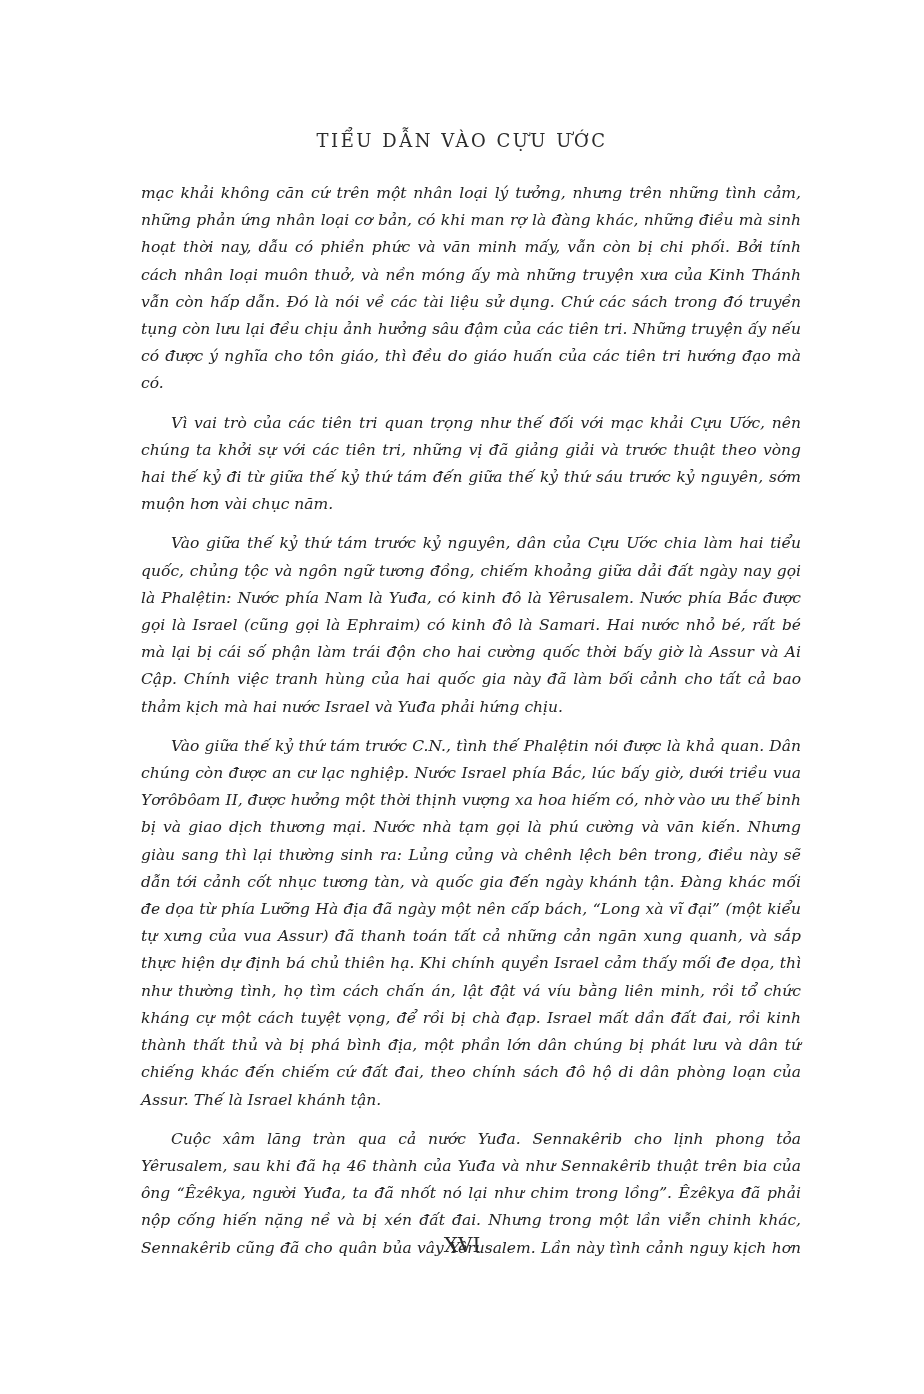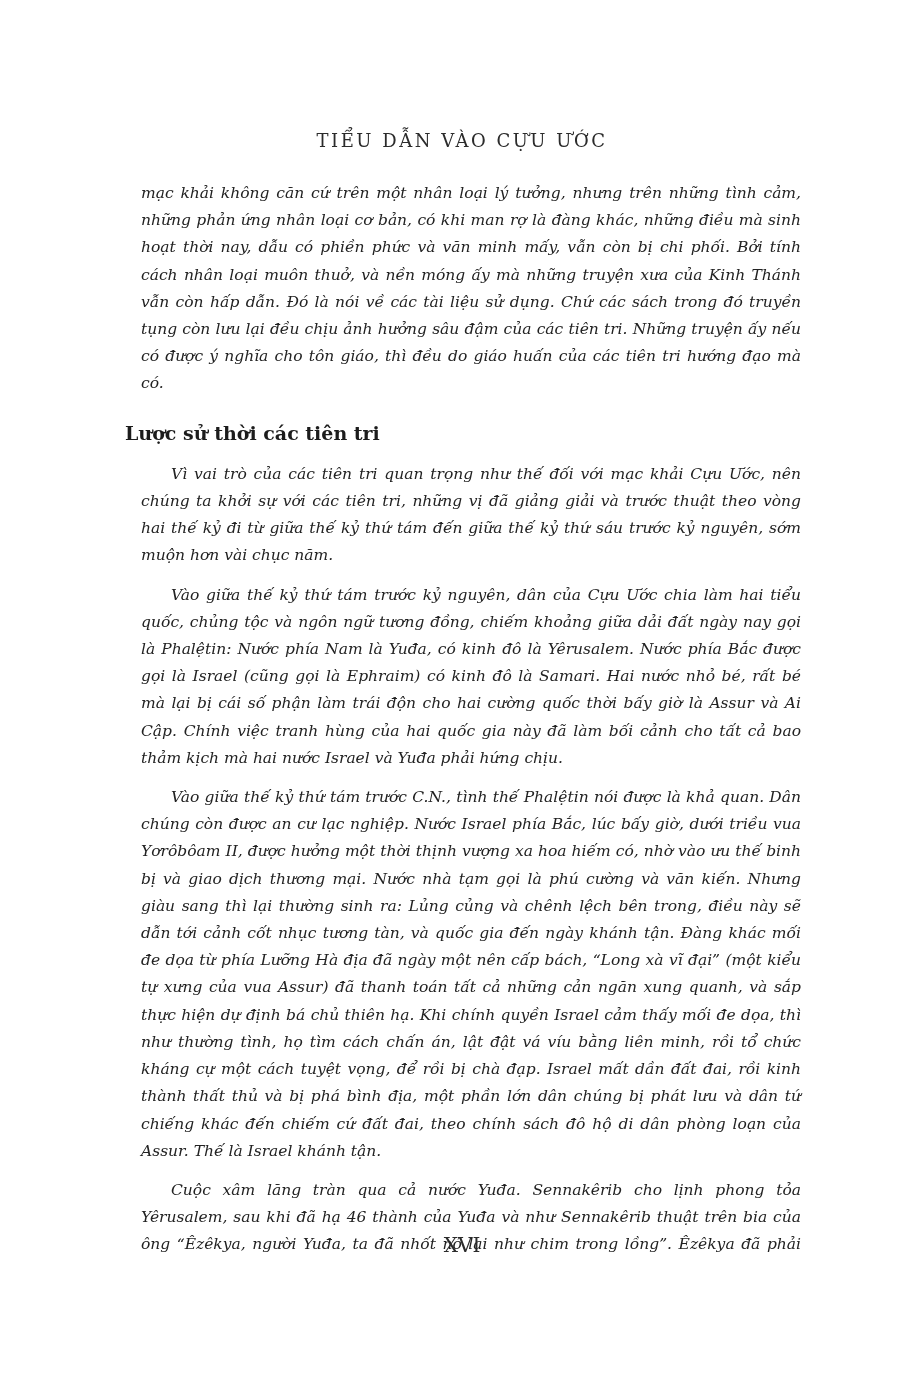--- a/index.html
+++ b/index.html
@@ -68,21 +68,20 @@
 <body>
 
 <div class="page">
 
   <div class="running-header">TIỂU DẪN VÀO CỰU ƯỚC</div>
 
   <div class="text-block">
 
     <p class="para no-indent">mạc khải không căn cứ trên một nhân loại lý tưởng, nhưng trên những tình cảm, những phản ứng nhân loại cơ bản, có khi man rợ là đàng khác, những điều mà sinh hoạt thời nay, dẫu có phiền phức và văn minh mấy, vẫn còn bị chi phối. Bởi tính cách nhân loại muôn thuở, và nền móng ấy mà những truyện xưa của Kinh Thánh vẫn còn hấp dẫn. Đó là nói về các tài liệu sử dụng. Chứ các sách trong đó truyền tụng còn lưu lại đều chịu ảnh hưởng sâu đậm của các tiên tri. Những truyện ấy nếu có được ý nghĩa cho tôn giáo, thì đều do giáo huấn của các tiên tri hướng đạo mà có.</p>
 
-    <h2 class="section-heading">Lược sử thời các tiên tri</h2>
 
     <p class="para">Vì vai trò của các tiên tri quan trọng như thế đối với mạc khải Cựu Ước, nên chúng ta khởi sự với các tiên tri, những vị đã giảng giải và trước thuật theo vòng hai thế kỷ đi từ giữa thế kỷ thứ tám đến giữa thế kỷ thứ sáu trước kỷ nguyên, sớm muộn hơn vài chục năm.</p>
 
     <p class="para">Vào giữa thế kỷ thứ tám trước kỷ nguyên, dân của Cựu Ước chia làm hai tiểu quốc, chủng tộc và ngôn ngữ tương đồng, chiếm khoảng giữa dải đất ngày nay gọi là Phalệtin: Nước phía Nam là Yuđa, có kinh đô là Yêrusalem. Nước phía Bắc được gọi là Israel (cũng gọi là Ephraim) có kinh đô là Samari. Hai nước nhỏ bé, rất bé mà lại bị cái số phận làm trái độn cho hai cường quốc thời bấy giờ là Assur và Ai Cập. Chính việc tranh hùng của hai quốc gia này đã làm bối cảnh cho tất cả bao thảm kịch mà hai nước Israel và Yuđa phải hứng chịu.</p>
 
     <p class="para">Vào giữa thế kỷ thứ tám trước C.N., tình thế Phalệtin nói được là khả quan. Dân chúng còn được an cư lạc nghiệp. Nước Israel phía Bắc, lúc bấy giờ, dưới triều vua Yơrôbôam II, được hưởng một thời thịnh vượng xa hoa hiếm có, nhờ vào ưu thế binh bị và giao dịch thương mại. Nước nhà tạm gọi là phú cường và văn kiến. Nhưng giàu sang thì lại thường sinh ra: Lủng củng và chênh lệch bên trong, điều này sẽ dẫn tới cảnh cốt nhục tương tàn, và quốc gia đến ngày khánh tận. Đàng khác mối đe dọa từ phía Lưỡng Hà địa đã ngày một nên cấp bách, “Long xà vĩ đại” (một kiểu tự xưng của vua Assur) đã thanh toán tất cả những cản ngăn xung quanh, và sắp thực hiện dự định bá chủ thiên hạ. Khi chính quyền Israel cảm thấy mối đe dọa, thì như thường tình, họ tìm cách chấn án, lật đật vá víu bằng liên minh, rồi tổ chức kháng cự một cách tuyệt vọng, để rồi bị chà đạp. Israel mất dần đất đai, rồi kinh thành thất thủ và bị phá bình địa, một phần lớn dân chúng bị phát lưu và dân tứ chiếng khác đến chiếm cứ đất đai, theo chính sách đô hộ di dân phòng loạn của Assur. Thế là Israel khánh tận.</p>
 
     <p class="para">Cuộc xâm lăng tràn qua cả nước Yuđa. Sennakêrib cho lịnh phong tỏa Yêrusalem, sau khi đã hạ 46 thành của Yuđa và như Sennakêrib thuật trên bia của ông “Êzêkya, người Yuđa, ta đã nhốt nó lại như chim trong lồng”. Êzêkya đã phải nộp cống hiến nặng nề và bị xén đất đai. Nhưng trong một lần viễn chinh khác, Sennakêrib cũng đã cho quân bủa vây Yêrusalem. Lần này tình cảnh nguy kịch hơn trước. Vì một khi nước nào đã hàng mà lại dấy loạn, thì Assur không bao giờ dung thứ. Mọi sự đã hầu tuyệt vọng. Thì chính bấy giờ một điều bất ngờ xảy đến. Nhất đán binh đội Assur cuốn gói về nước! Tại sao? Sách Thánh dùng hình ảnh thông thường là Thần sứ Yavê đến tru diệt địch thù Israel. Theo sử địa Hi Lạp là Hêrôđôt, thì chuột đã ra gặm bao</p>
 
   </div>

